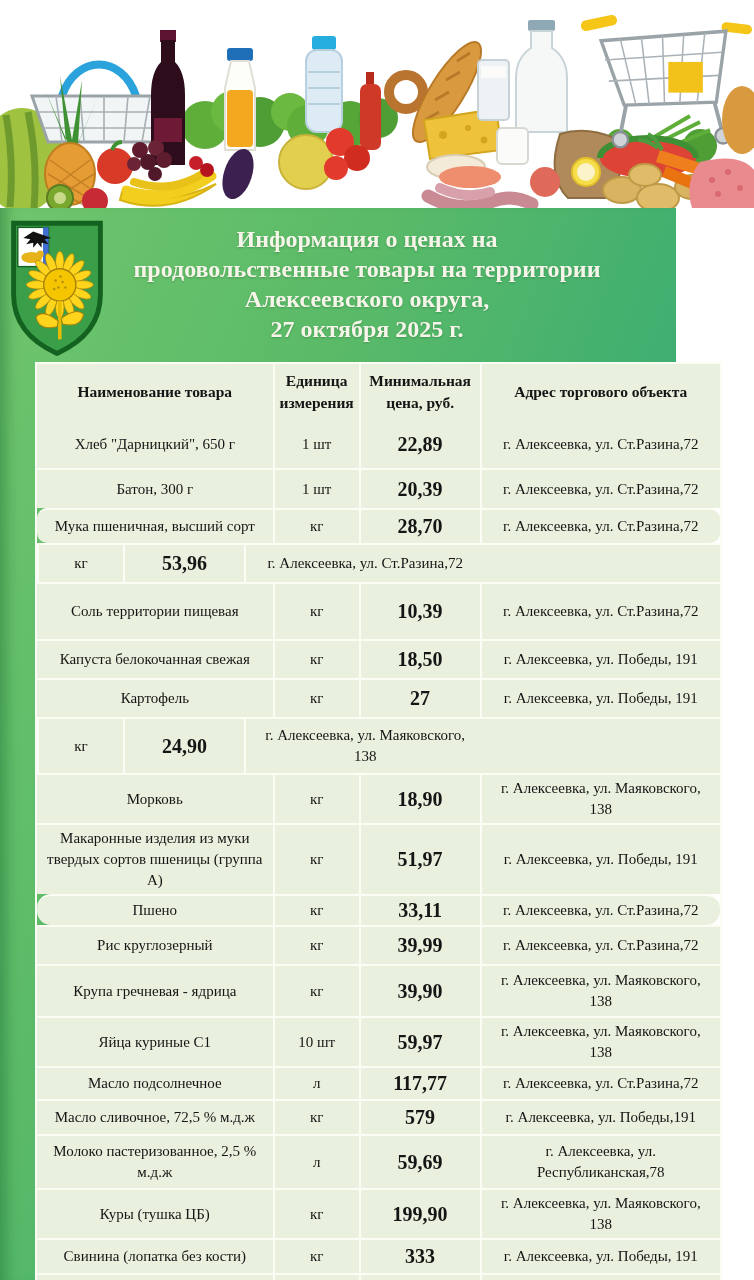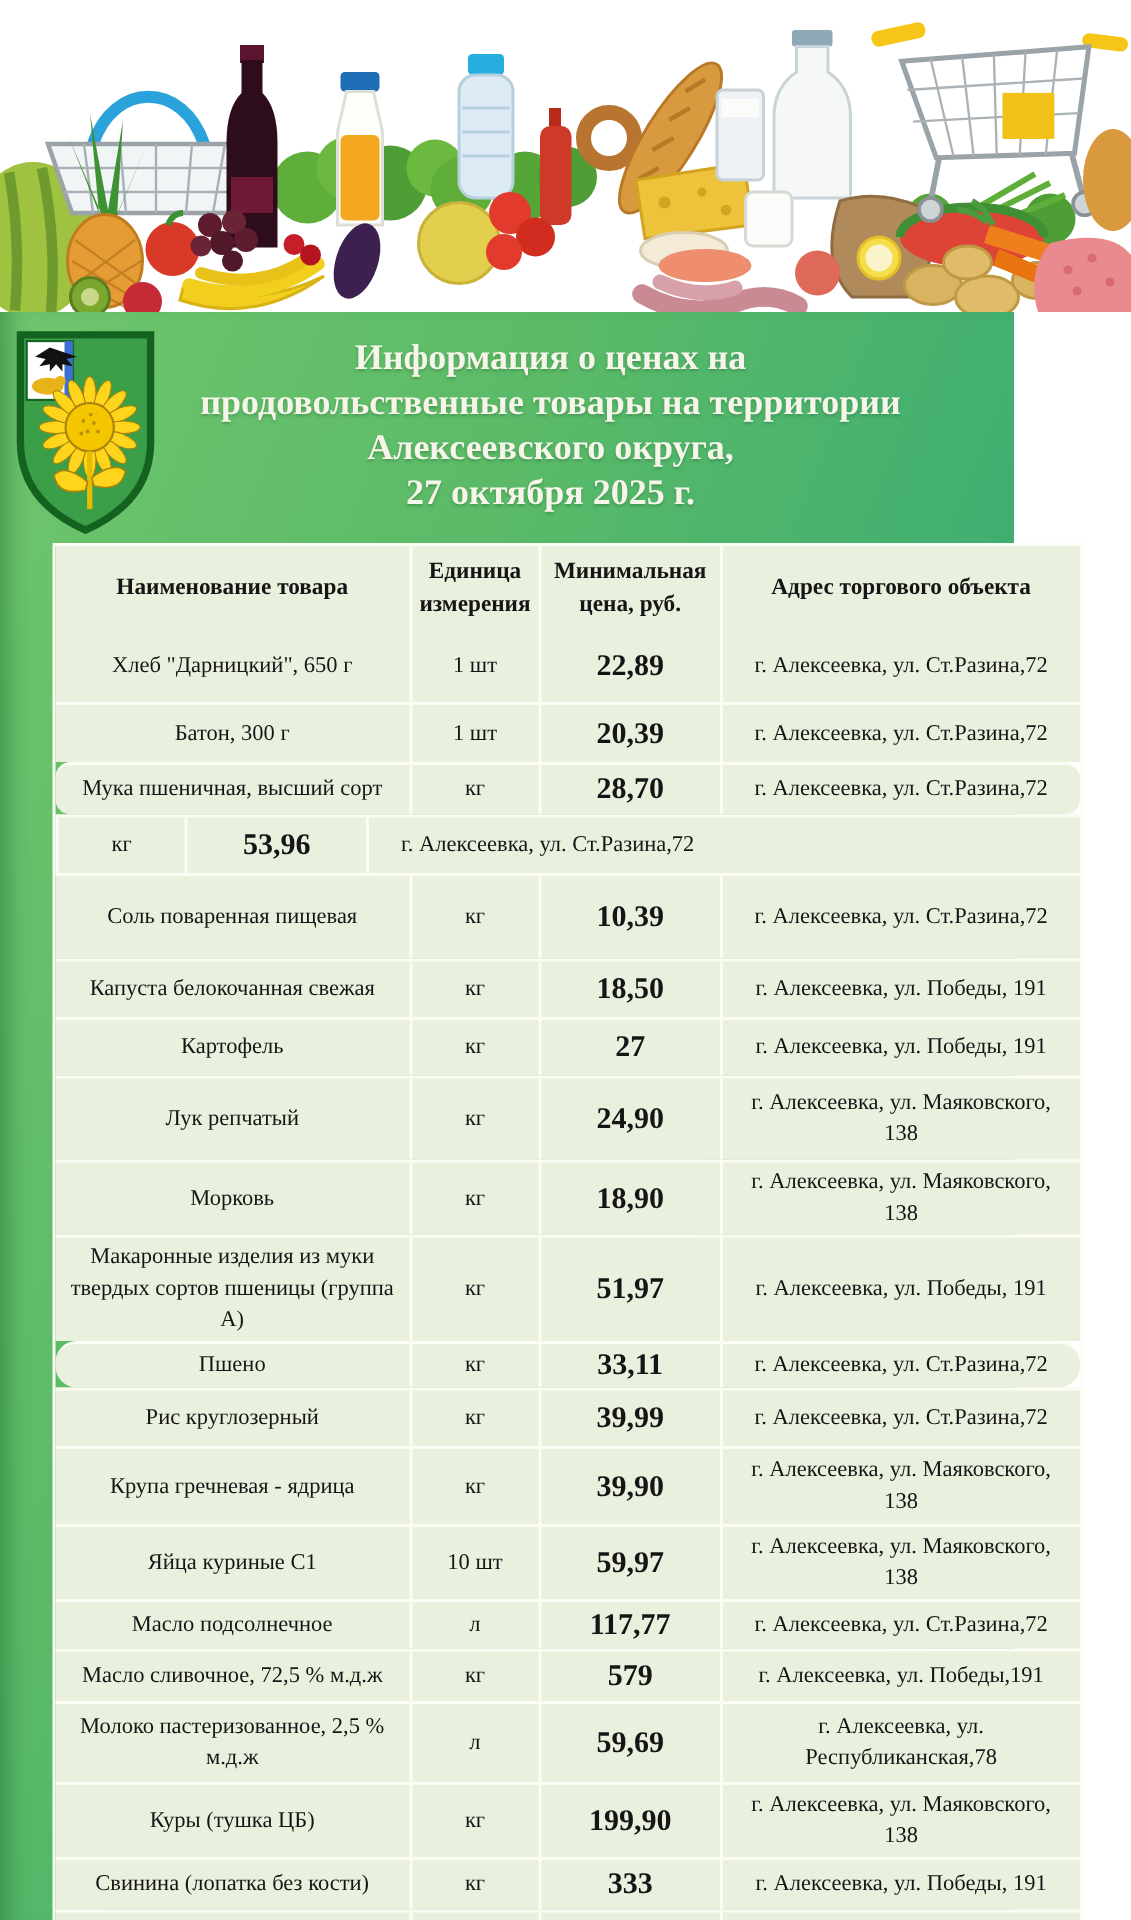--- a/index.html
+++ b/index.html
@@ -288,42 +288,41 @@
     <div class="cell c-addr">г. Алексеевка,  ул. Ст.Разина,72</div>
   </div>
 
   <div class="trow" style="min-height: 37px;">
     <div class="cell c-unit">кг</div>
     <div class="cell c-price">53,96</div>
     <div class="cell c-addr">г. Алексеевка,  ул. Ст.Разина,72</div>
   </div>
 
   <div class="trow" style="min-height: 55px;">
-    <div class="cell c-name">Соль поваренная пищевая</div>
+    <div class="cell c-name">Соль территории пищевая</div>
     <div class="cell c-unit">кг</div>
     <div class="cell c-price">10,39</div>
     <div class="cell c-addr">г. Алексеевка,  ул. Ст.Разина,72</div>
   </div>
 
   <div class="trow" style="min-height: 37px;">
     <div class="cell c-name">Капуста белокочанная свежая</div>
     <div class="cell c-unit">кг</div>
     <div class="cell c-price">18,50</div>
     <div class="cell c-addr">г. Алексеевка,  ул. Победы, 191</div>
   </div>
 
   <div class="trow" style="min-height: 37px;">
     <div class="cell c-name">Картофель</div>
     <div class="cell c-unit">кг</div>
     <div class="cell c-price">27</div>
     <div class="cell c-addr">г. Алексеевка,  ул. Победы, 191</div>
   </div>
 
   <div class="trow" style="min-height: 54px;">
-    <div class="cell c-name">Лук репчатый</div>
     <div class="cell c-unit">кг</div>
     <div class="cell c-price">24,90</div>
     <div class="cell c-addr">г. Алексеевка,  ул. Маяковского, 138</div>
   </div>
 
   <div class="trow" style="min-height: 45px;">
     <div class="cell c-name">Морковь</div>
     <div class="cell c-unit">кг</div>
     <div class="cell c-price">18,90</div>
     <div class="cell c-addr">г. Алексеевка,  ул. Маяковского, 138</div>

